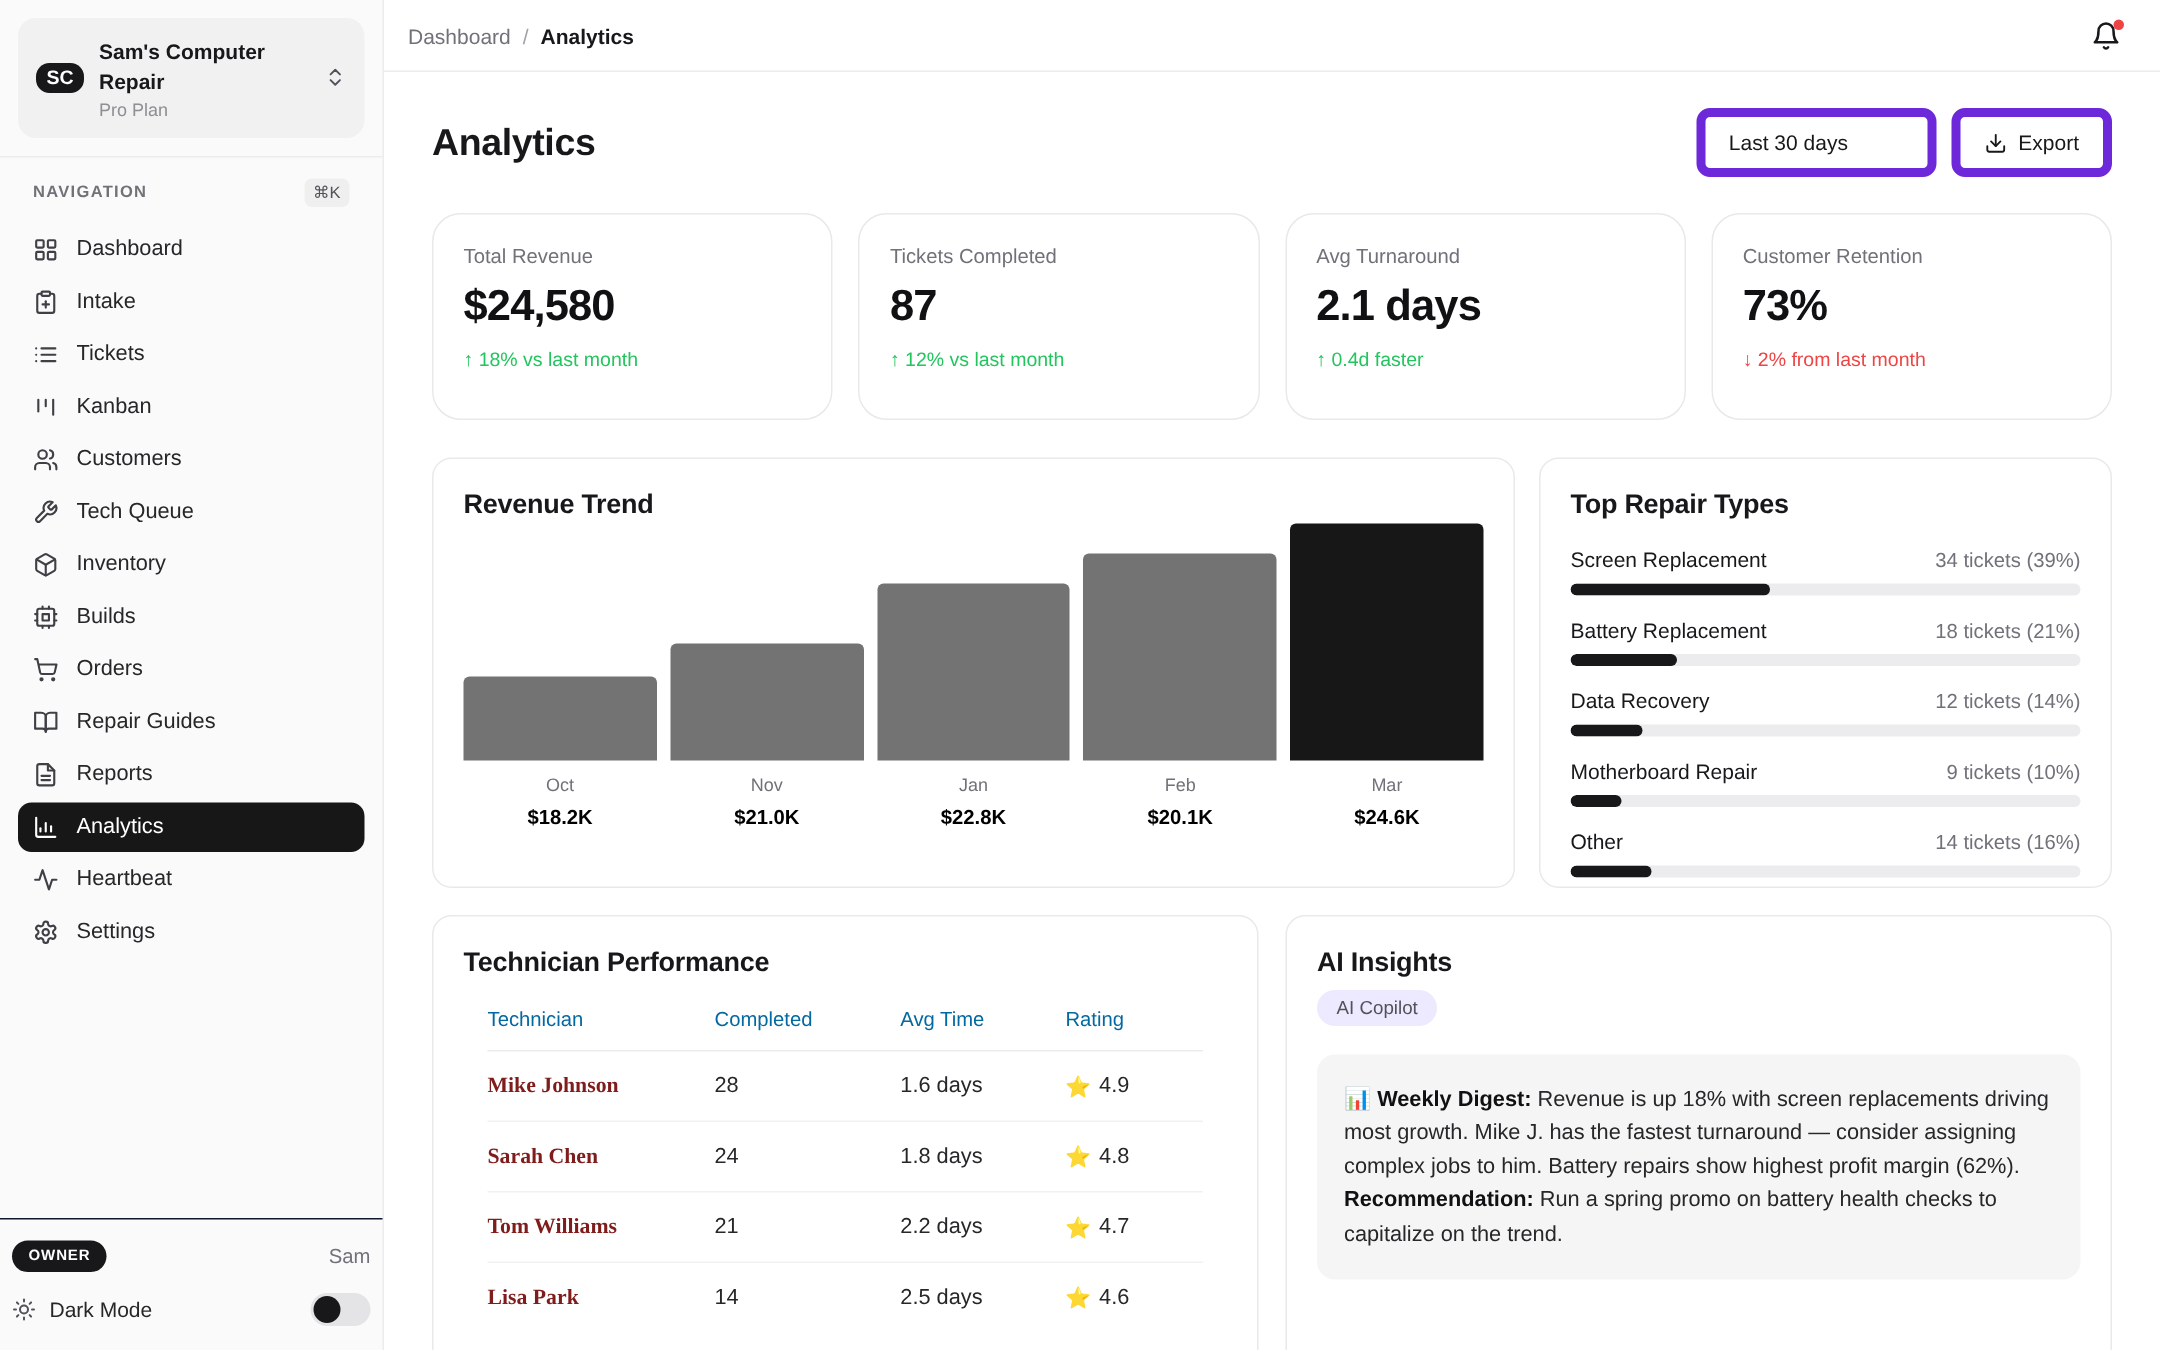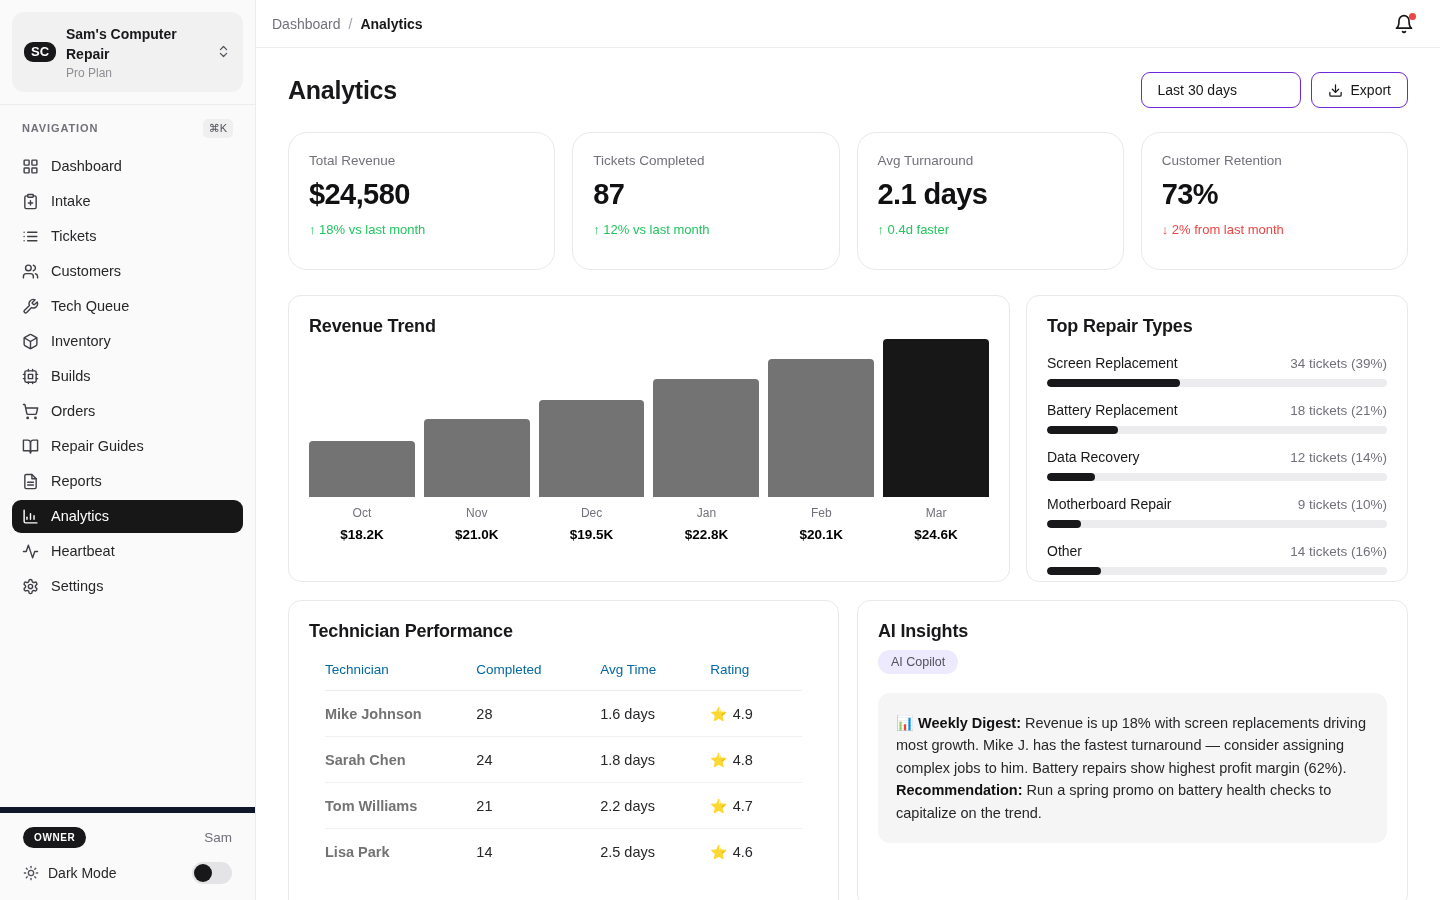--- a/index.html
+++ b/index.html
@@ -27,21 +27,21 @@
   .nav-label-row { display:flex; align-items:center; justify-content:space-between;
     padding:0 10px; margin-bottom:12px; }
   .nav-label { font-size:11px; font-weight:bold; letter-spacing:0.08em; color:#71717a; }
   .kbd { font-size:11px; color:#52525b; background:#efeff0; border-radius:5px; padding:3px 6px; }
   .nav-item { display:flex; align-items:center; gap:12px; padding:8px 10px; border-radius:9px;
     color:#27272a; cursor:pointer; margin-bottom:2px; font-size:14.5px; }
   .nav-item .nico { color:#3f3f46; flex:none; }
   .nav-item.active { background:#171717; color:#ffffff; }
   .nav-item.active .nico { color:#ffffff; }
 
-  .side-footer { border-top:6px solid #0f172a; padding:14px 23px 16px; }
+  .side-footer { border-top:1px solid #0f172a; padding:14px 8px 16px; }
   .owner-row { display:flex; align-items:center; justify-content:space-between; margin-bottom:14px; }
   .owner-badge { background:#18181b; color:#fff; font-size:10px; font-weight:bold;
     letter-spacing:0.06em; border-radius:999px; padding:5px 11px; }
   .owner-name { color:#71717a; font-size:13.5px; }
   .dark-row { display:flex; align-items:center; gap:9px; }
   .dark-row .sun { color:#52525b; }
   .dark-label { font-size:14px; color:#27272a; flex:1; }
   .toggle { width:40px; height:22px; background:#e4e4e7; border-radius:999px; position:relative; cursor:pointer; }
   .toggle .knob { width:18px; height:18px; border-radius:50%; background:#18181b;
     position:absolute; left:2px; top:2px; }
@@ -55,21 +55,21 @@
   .crumb-sep { color:#a1a1aa; }
   .crumb-current { color:#18181b; font-weight:bold; }
   .bell-wrap { position:relative; cursor:pointer; color:#18181b; }
   .bell-dot { position:absolute; top:-1px; right:-2px; width:7px; height:7px;
     border-radius:50%; background:#ef4444; }
 
   .content { flex:1; padding:24px 32px; overflow:hidden; }
   .page-head { display:flex; align-items:center; justify-content:space-between; margin-bottom:24px; }
   .page-title { font-size:25px; font-weight:bold; letter-spacing:-0.01em; }
   .head-actions { display:flex; gap:10px; }
-  .btn { display:flex; align-items:center; gap:8px; background:#fff; border:1px solid #6d28d9;
+  .btn { display:flex; align-items:center; gap:8px; background:#fff; border:6px solid #6d28d9;
     border-radius:9px; padding:9px 16px; font-size:14px; color:#18181b; cursor:pointer;
     font-family:inherit; }
   .btn.range { min-width:160px; }
 
   .stats-grid { display:grid; grid-template-columns:repeat(4,1fr); gap:17px; margin-bottom:25px; }
   .stat-card { background:#fff; border:1px solid #e9e9eb; border-radius:19px; padding:20px; height:138px; }
   .stat-label { font-size:13.5px; color:#71717a; }
   .stat-value { font-size:29px; font-weight:bold; letter-spacing:-0.02em; margin-top:10px; color:#111113; }
   .stat-delta { font-size:13px; margin-top:11px; }
   .stat-delta.up { color:#22c55e; }
@@ -100,21 +100,21 @@
 
   .row-2 { display:flex; gap:18px; }
   .tech-card { flex:1; height:358px; overflow:hidden; }
   .ai-card { flex:1; height:307px; }
 
   .tech-table { margin:20px 16px 0; }
   .t-head, .t-row { display:grid; grid-template-columns:1.65fr 1.35fr 1.2fr 1fr; align-items:center; }
   .t-head { font-size:13.5px; color:#0369a1; padding-bottom:13px; border-bottom:1px solid #ececee; }
   .t-row { font-size:14.5px; padding:14.5px 0; border-bottom:1px solid #f1f1f2; }
   .t-row:last-child { border-bottom:none; }
-  .t-name { font-weight:bold; font-weight:600; color:#737373; }
+  .t-name { font-weight:bold; font-weight:600; color:#7f1d1d;font-family:Liberation Serif, serif; }
   .t-cell { color:#27272a; }
   .t-rating { display:flex; align-items:center; gap:5px; }
   .star { color:#f5b301; font-size:14px; }
 
   .ai-badge { display:inline-block; background:#ede9fe; color:#52525b; font-size:12.5px;
     border-radius:999px; padding:5px 13px; margin-top:8px; }
   .digest { background:#f5f5f5; border-radius:12px; padding:19px 18px; margin-top:19px;
     font-size:14.5px; line-height:1.55; color:#27272a; }
   .digest b { color:#111113; }
 </style>
@@ -171,20 +171,30 @@
           <svg width="17" height="17" viewBox="0 0 24 24" fill="none" stroke="currentColor" stroke-width="2" stroke-linecap="round" stroke-linejoin="round">
             <line x1="8" y1="6" x2="21" y2="6"></line>
             <line x1="8" y1="12" x2="21" y2="12"></line>
             <line x1="8" y1="18" x2="21" y2="18"></line>
             <line x1="3" y1="6" x2="3.01" y2="6"></line>
             <line x1="3" y1="12" x2="3.01" y2="12"></line>
             <line x1="3" y1="18" x2="3.01" y2="18"></line>
           </svg>
         </span>
       <span>Tickets</span>
+    </div>
+    <div class="nav-item">
+      <span class="nico">
+          <svg width="17" height="17" viewBox="0 0 24 24" fill="none" stroke="currentColor" stroke-width="2" stroke-linecap="round" stroke-linejoin="round">
+            <path d="M5 5v11"></path>
+            <path d="M12 5v6"></path>
+            <path d="M19 5v14"></path>
+          </svg>
+        </span>
+      <span>Kanban</span>
     </div>
     <div class="nav-item">
       <span class="nico">
           <svg width="17" height="17" viewBox="0 0 24 24" fill="none" stroke="currentColor" stroke-width="2" stroke-linecap="round" stroke-linejoin="round">
             <path d="M16 21v-2a4 4 0 0 0-4-4H6a4 4 0 0 0-4 4v2"></path>
             <circle cx="9" cy="7" r="4"></circle>
             <path d="M22 21v-2a4 4 0 0 0-3-3.87"></path>
             <path d="M16 3.13a4 4 0 0 1 0 7.75"></path>
           </svg>
         </span>
@@ -377,27 +387,20 @@
             </div>
             <div class="bar-col">
               <div class="bar-zone">
                 <div class="bar" style="height: 78px; background: rgb(115, 115, 115);"></div>
               </div>
               <div class="bar-month">Nov</div>
               <div class="bar-value">$21.0K</div>
             </div>
             <div class="bar-col">
               <div class="bar-zone">
-                <div class="bar" style="height: 97px; background: rgb(115, 115, 115);"></div>
-              </div>
-              <div class="bar-month">Dec</div>
-              <div class="bar-value">$19.5K</div>
-            </div>
-            <div class="bar-col">
-              <div class="bar-zone">
                 <div class="bar" style="height: 118px; background: rgb(115, 115, 115);"></div>
               </div>
               <div class="bar-month">Jan</div>
               <div class="bar-value">$22.8K</div>
             </div>
             <div class="bar-col">
               <div class="bar-zone">
                 <div class="bar" style="height: 138px; background: rgb(115, 115, 115);"></div>
               </div>
               <div class="bar-month">Feb</div>

